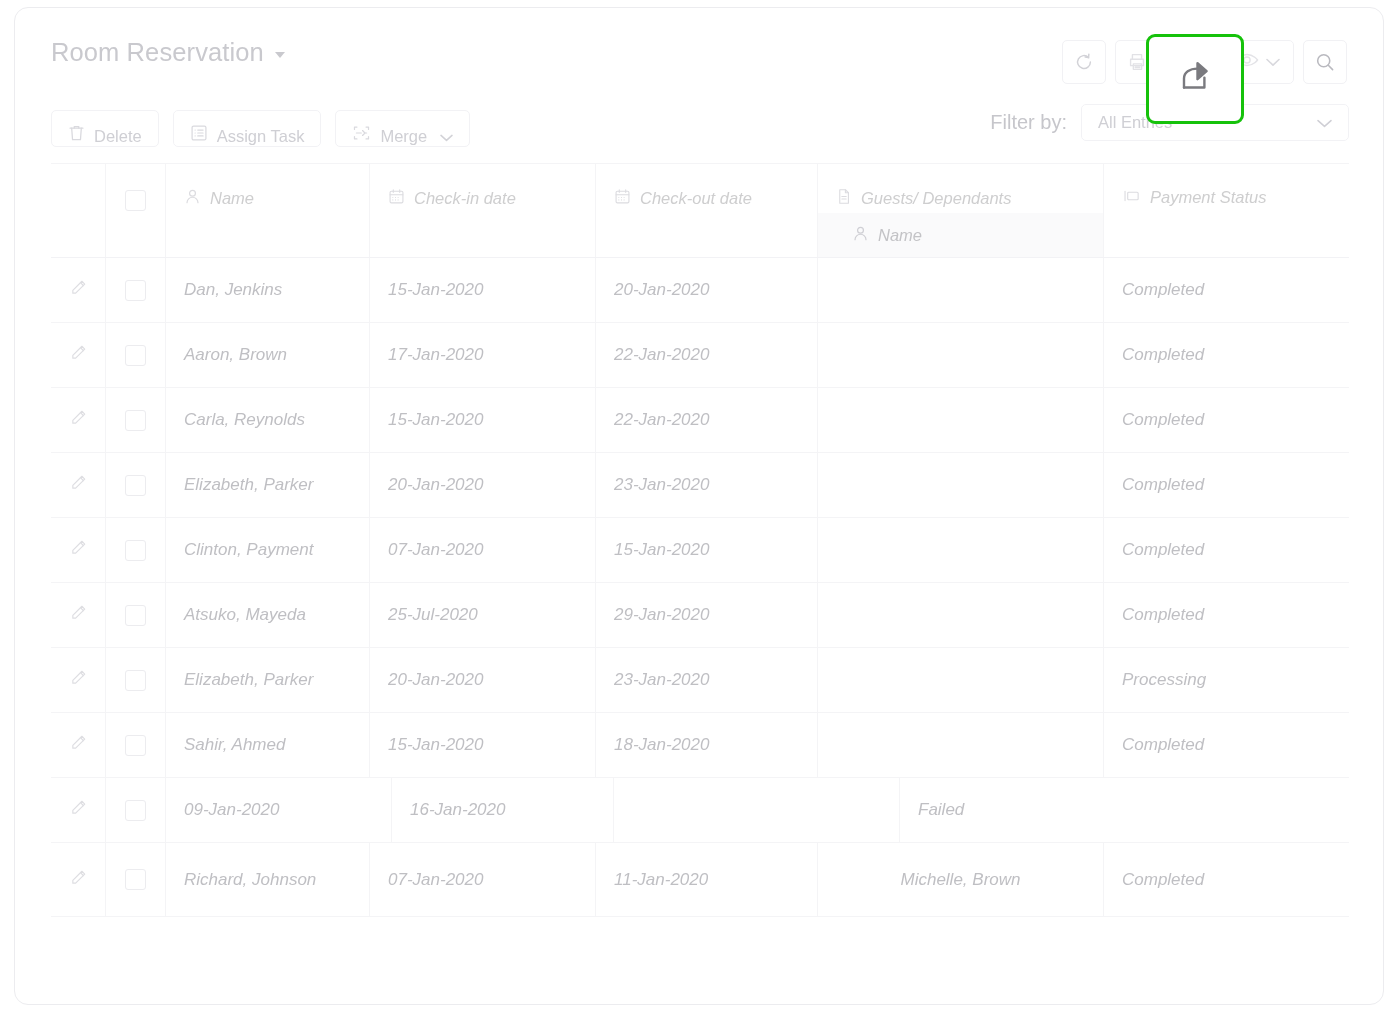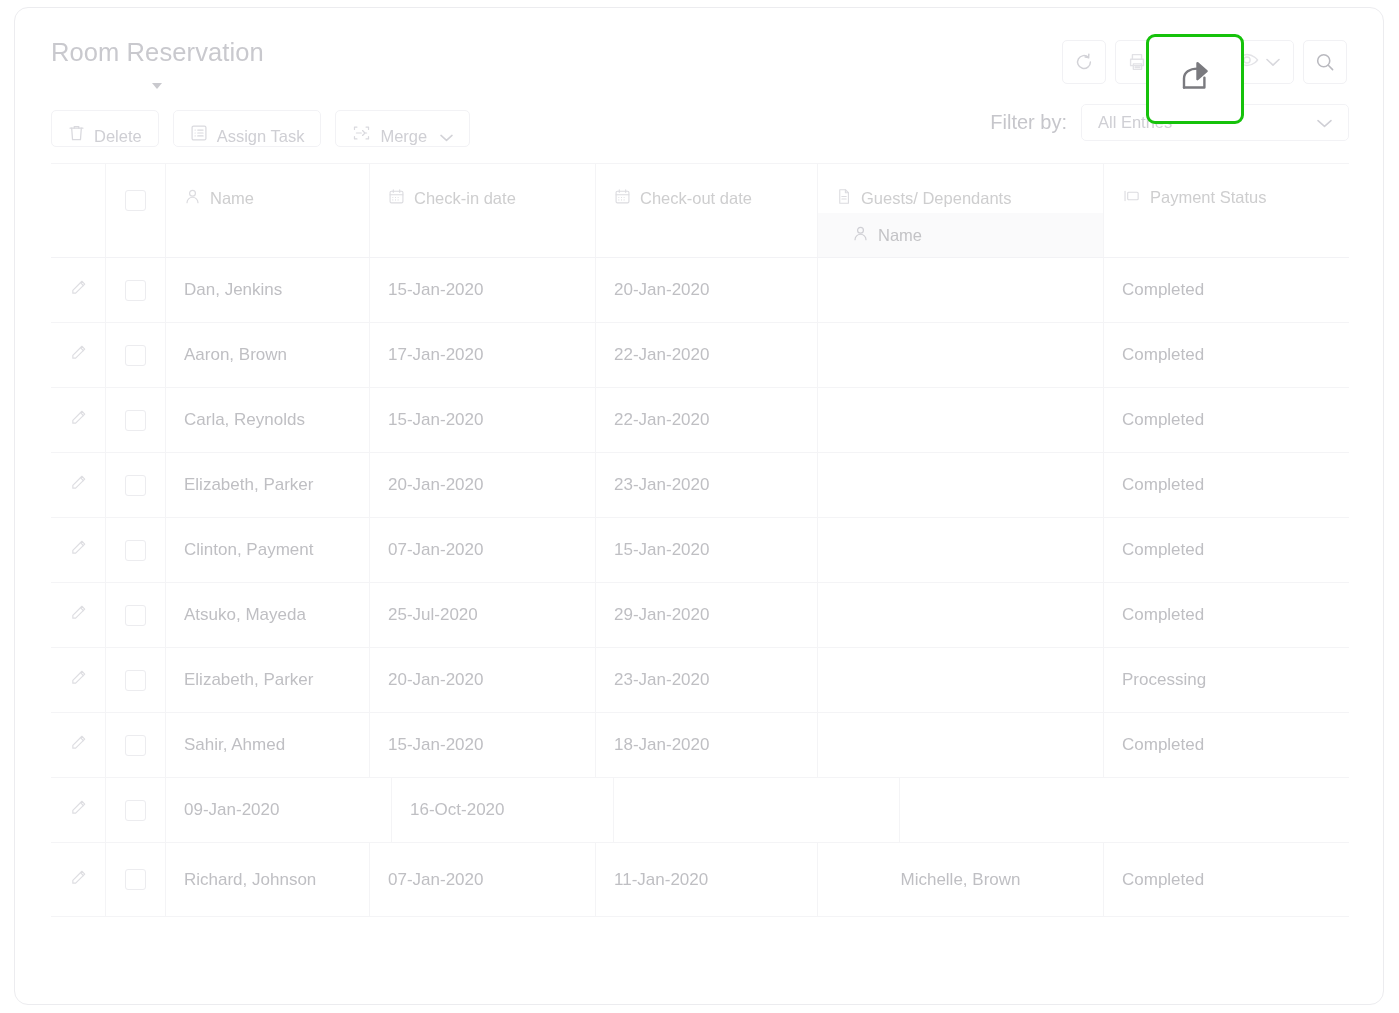--- a/index.html
+++ b/index.html
@@ -35,21 +35,20 @@
     width: 100%;
     height: 92px;
   }
   .page-title-wrap {
     position: absolute;
     left: 36px;
     top: 30px;
     display: flex;
     align-items: center;
     gap: 11px;
-    flex-direction: column;
   }
   .page-title {
     font-size: 25.5px;
     color: #c9c9ce;
     letter-spacing: 0.1px;
     font-weight: 400;
     white-space: nowrap;
   }
   .title-caret {
     width: 0;
@@ -174,20 +173,21 @@
   }
 
   
   .table {
     position: absolute;
     left: 36px;
     top: 155px;
     width: 1298px;
     border-top: 1px solid #f4f4f6;
     box-sizing: border-box;
+    font-style: italic;
   }
   .thead {
     display: flex;
     height: 93px;
     border-bottom: 1px solid #f2f2f5;
     position: relative;
   }
   .th {
     box-sizing: border-box;
     border-right: 1px solid #f4f4f6;
@@ -611,22 +611,23 @@
           <div class="td c-edit">
             <span><svg width="17" height="17" viewBox="0 0 18 18" fill="none" stroke="#dedee2" stroke-width="1.25" stroke-linecap="round" stroke-linejoin="round">
                 <path d="M12.6 2.4 15.6 5.4 6 15h-3v-3z"></path>
                 <path d="M11.1 3.9 14.1 6.9"></path>
               </svg></span>
           </div>
           <div class="td c-check">
             <span class="chkbox"></span>
           </div>
           <div class="td c-in">09-Jan-2020</div>
-          <div class="td c-out">16-Oct-2020</div>
-          <div class="td c-guests"></div>
+          <div class="td c-out">16-Jan-2020</div>
+          <div class="td c-guests"></div>
+          <div class="td c-pay">Failed</div>
         </div>
         <div class="trow tall">
           <div class="td c-edit">
             <span><svg width="17" height="17" viewBox="0 0 18 18" fill="none" stroke="#dedee2" stroke-width="1.25" stroke-linecap="round" stroke-linejoin="round">
                 <path d="M12.6 2.4 15.6 5.4 6 15h-3v-3z"></path>
                 <path d="M11.1 3.9 14.1 6.9"></path>
               </svg></span>
           </div>
           <div class="td c-check">
             <span class="chkbox"></span>

